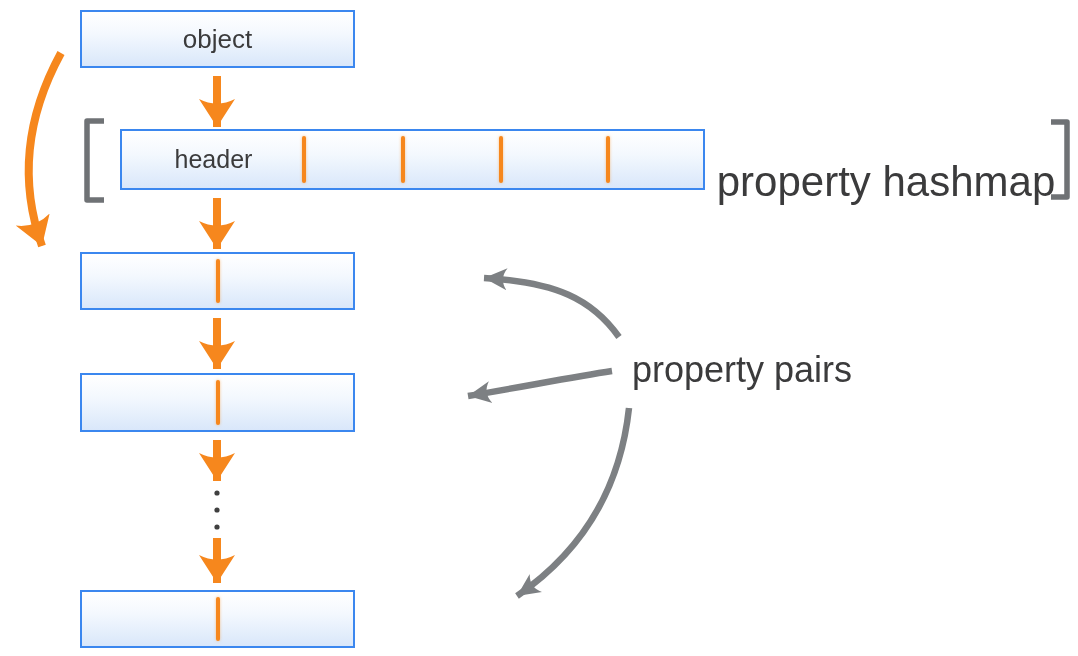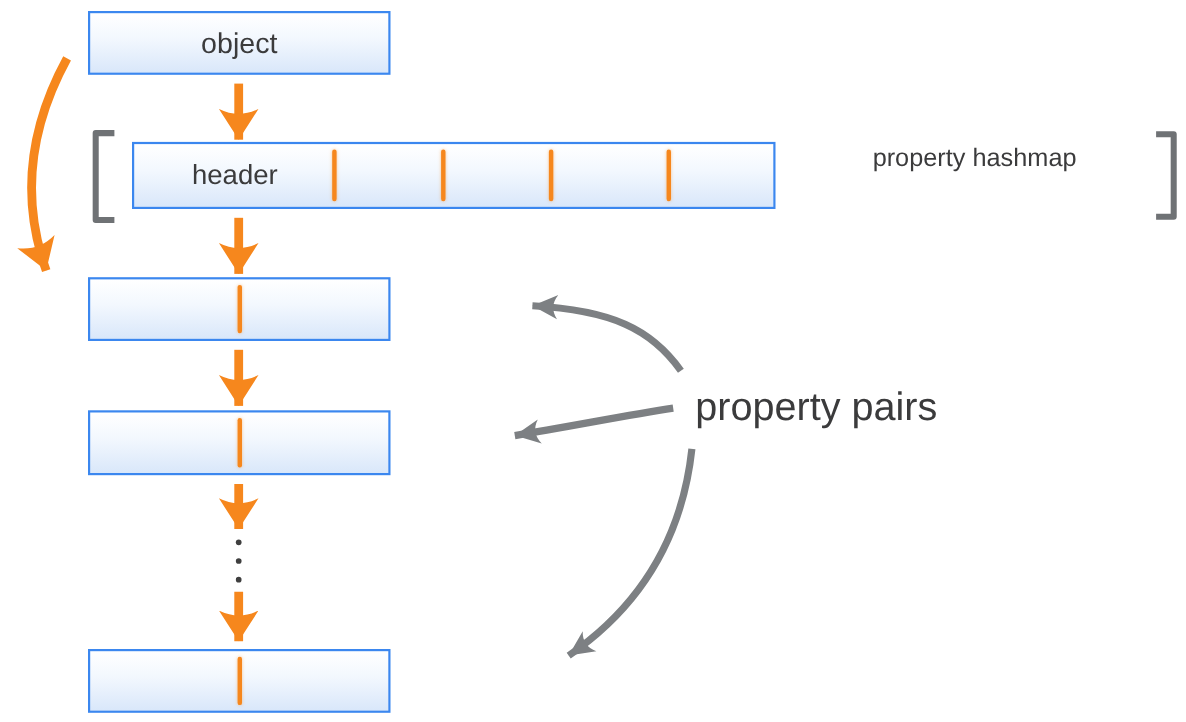--- a/index.html
+++ b/index.html
@@ -26,21 +26,21 @@
   }
   .pair-box .vdiv{left:calc(50% - 2px);}
   .hd-1{left:180px;} .hd-2{left:279px;} .hd-3{left:377px;} .hd-4{left:484px;}
   .header-label{
     position:absolute;left:0;top:0;bottom:0;width:183px;
     display:flex;align-items:center;justify-content:center;
     font-size:25px;color:#3B3B3C;
   }
   .object-label{font-size:26px;color:#3B3B3C;}
   .annotation{position:absolute;color:#3B3B3C;white-space:nowrap;}
-  .hashmap-label{left:716px;top:130px;width:340px;text-align:center;font-size:23px;}
+  .hashmap-label{left:716px;top:158px;width:340px;text-align:center;font-size:42px;}
   .pairs-label{left:632px;top:349px;font-size:36px;}
 </style>
 </head>
 <body>
 
 <div class="stage">
 
   <div class="box object-box">
     <span class="object-label">object</span>
   </div>

